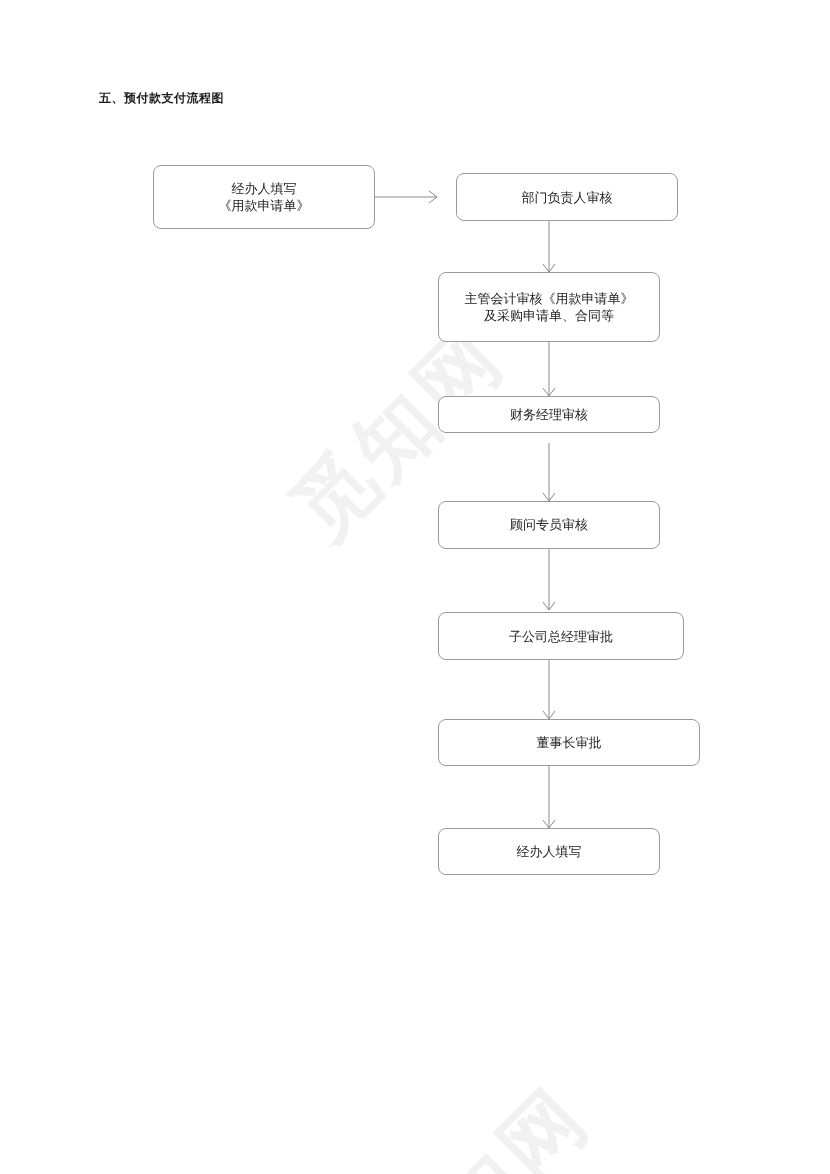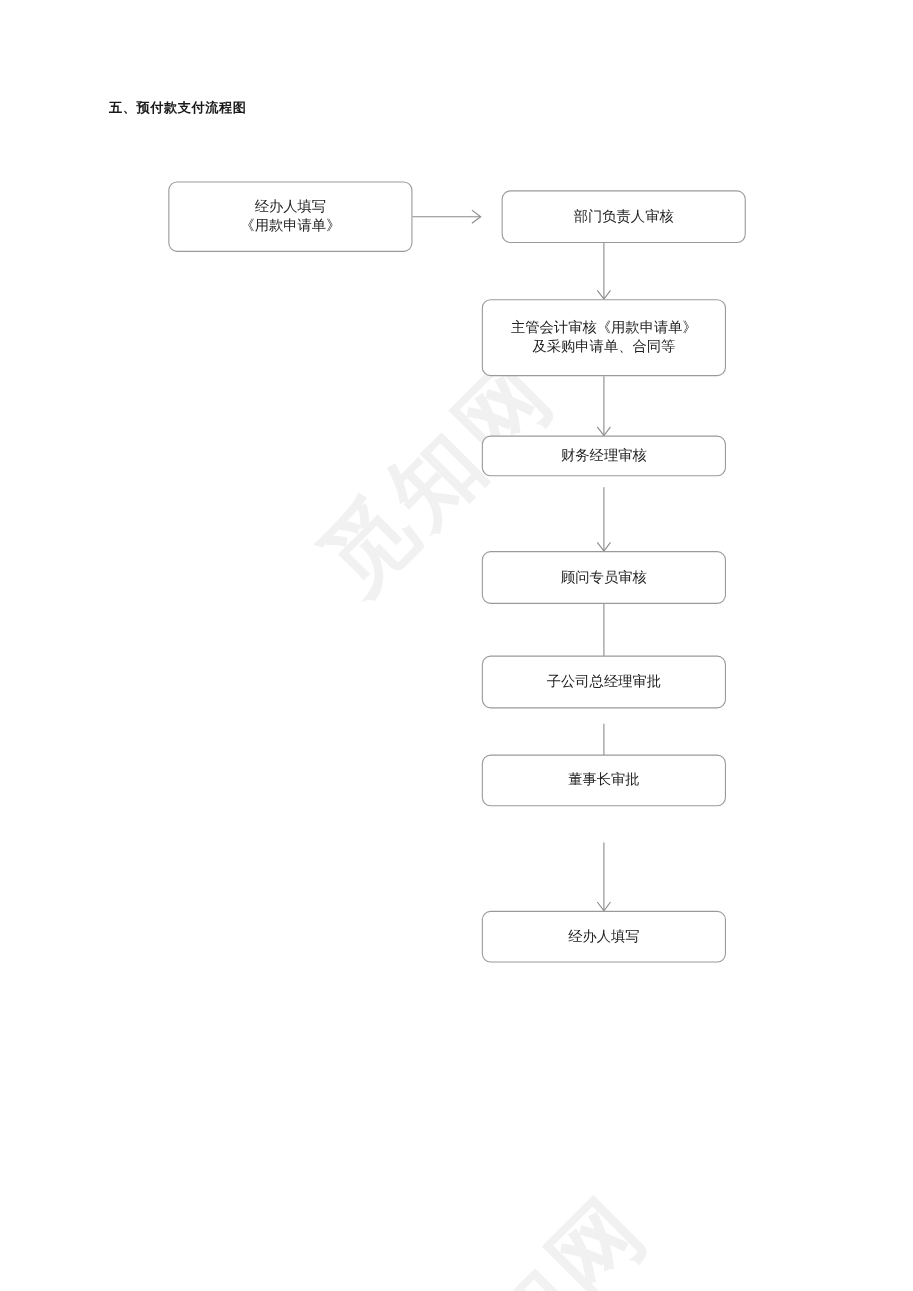--- a/index.html
+++ b/index.html
@@ -43,17 +43,17 @@
 
 <div class="box" style="left:456px; top:173px; width:222px; height:48px;">部门负责人审核</div>
 
 <div class="box" style="left:438px; top:272px; width:222px; height:70px;">主管会计审核《用款申请单》
 及采购申请单、合同等</div>
 
 <div class="box" style="left:438px; top:396px; width:222px; height:37px;">财务经理审核</div>
 
 <div class="box" style="left:438px; top:501px; width:222px; height:48px;font-family:Liberation Mono, monospace;">顾问专员审核</div>
 
-<div class="box" style="left:438px; top:596px; width:222px; height:48px;">子公司总经理审批</div>
+<div class="box" style="left:438px; top:612px; width:246px; height:48px;">子公司总经理审批</div>
 
-<div class="box" style="left:438px; top:686px; width:222px; height:47px;">董事长审批</div>
+<div class="box" style="left:438px; top:719px; width:262px; height:47px;">董事长审批</div>
 
 <div class="box" style="left:438px; top:828px; width:222px; height:47px;">经办人填写</div>
 
 </body></html>

